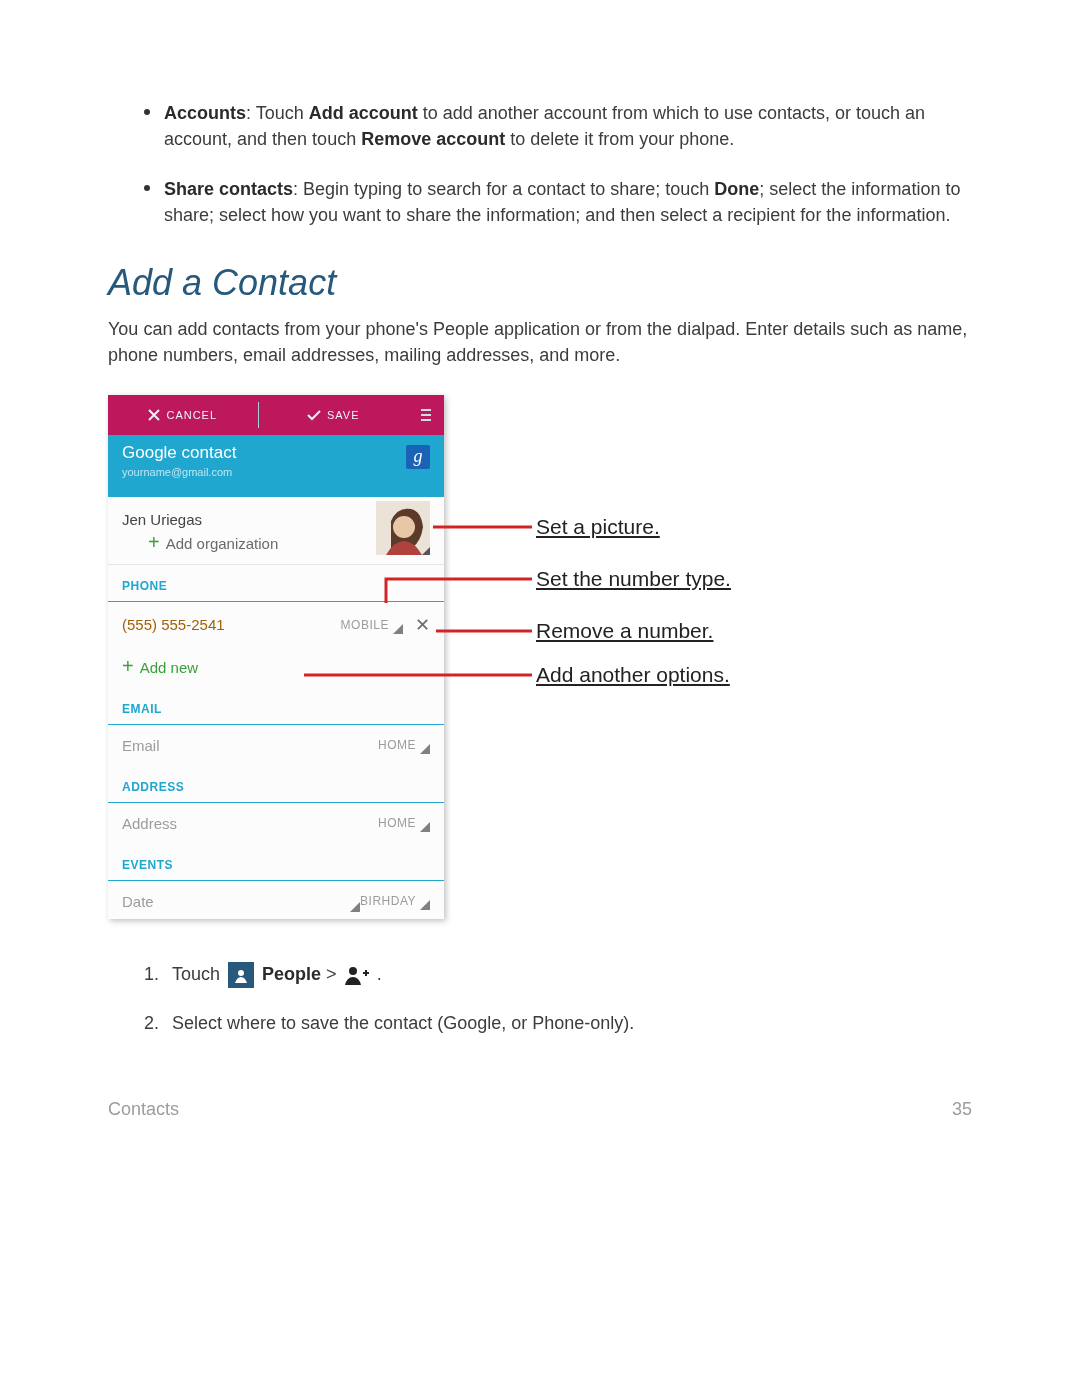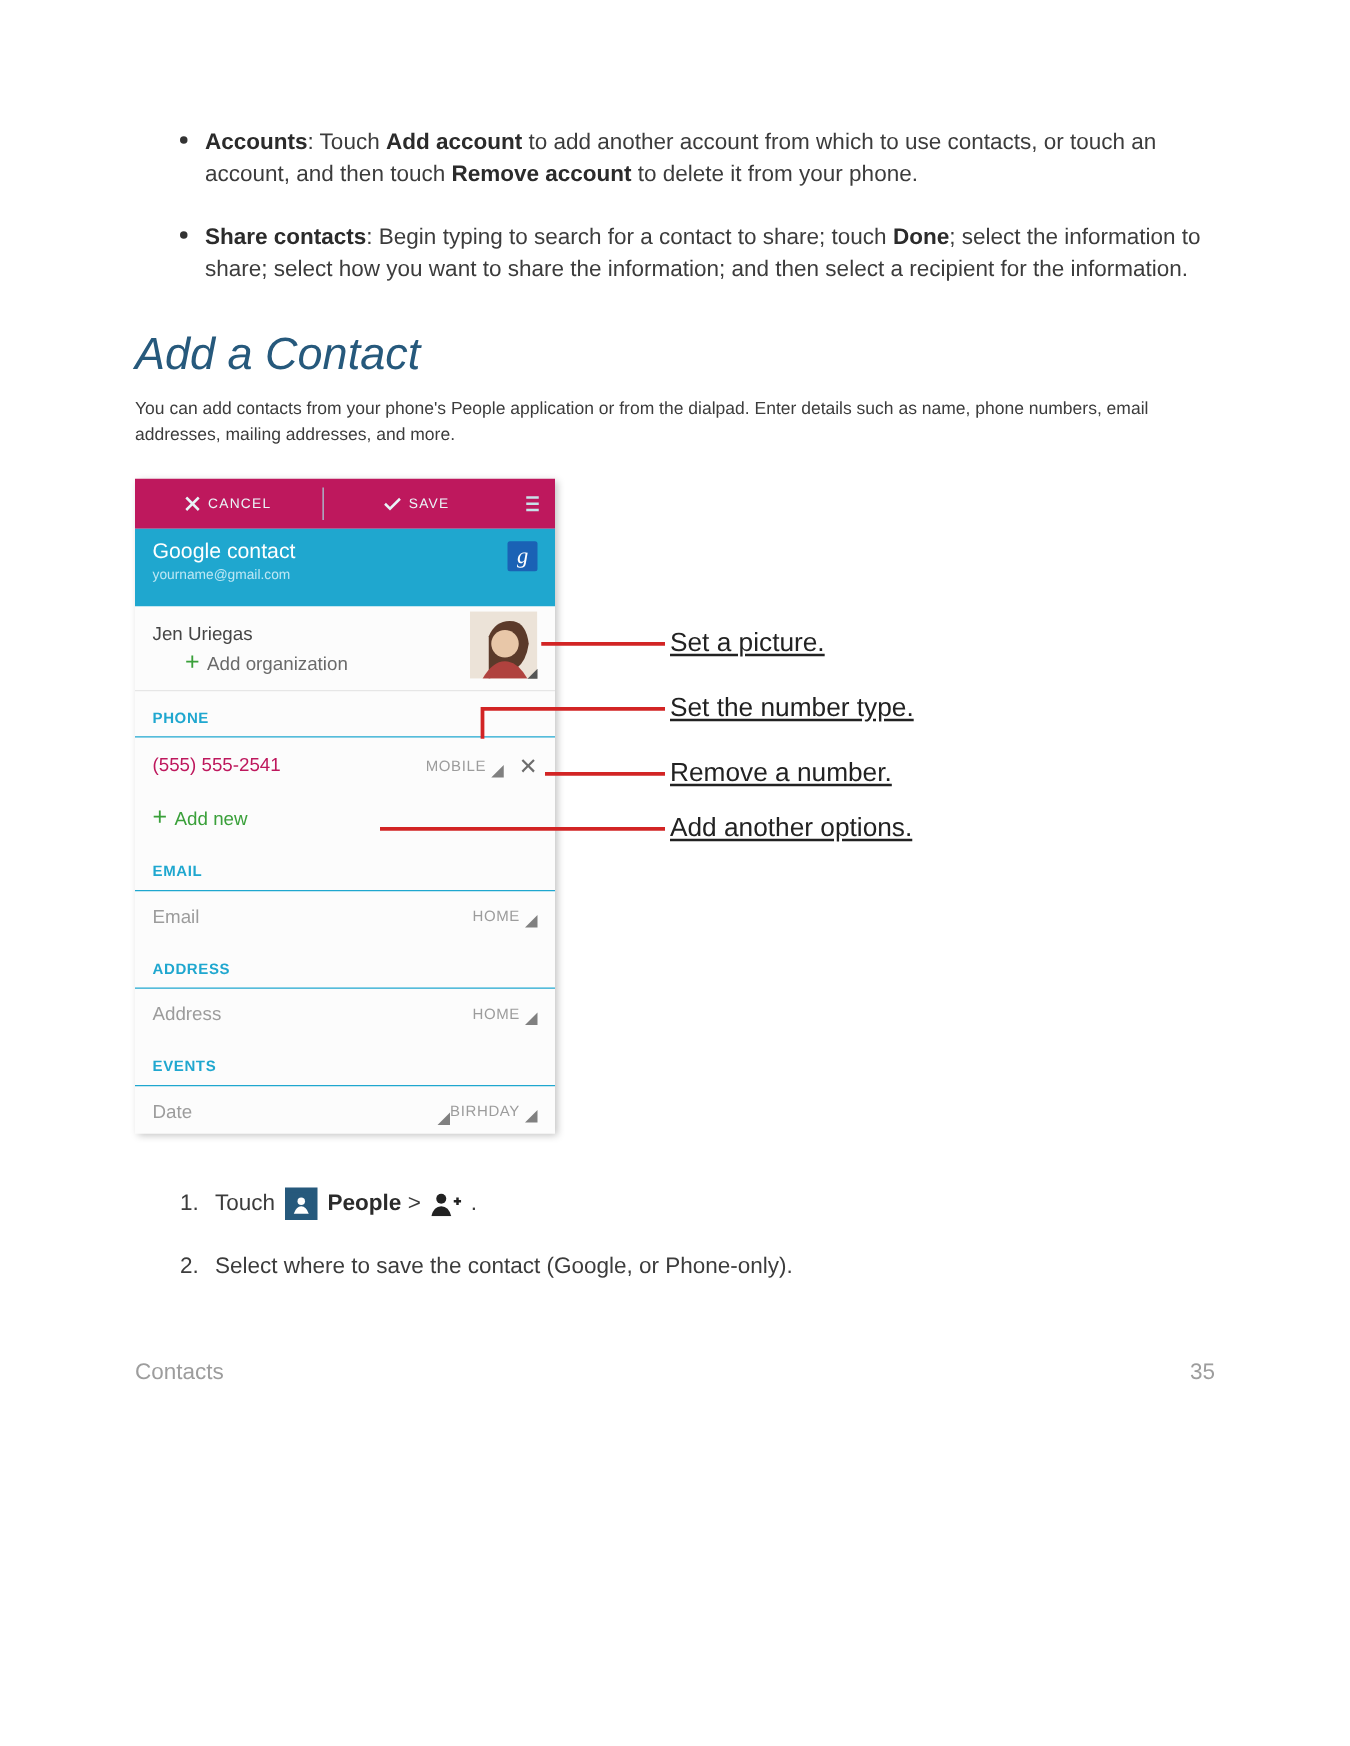--- a/index.html
+++ b/index.html
@@ -41,21 +41,21 @@
   b { font-weight: 700; color: #2b2b2b; }
   h2.section-title {
     font-family: Arial, Helvetica, sans-serif;
     font-style: italic;
     font-weight: 400;
     font-size: 36px;
     color: #26597c;
     margin: 34px 0 12px 0;
   }
   p.lead {
-    font-size: 14px;
+    font-size: 18px;
     line-height: 1.45;
     color: #3c3c3c;
     margin: 0 0 26px 0;
   }
 
   
   .figure {
     position: relative;
     width: 760px;
     height: 530px;
@@ -155,21 +155,21 @@
     padding: 14px 14px 8px 14px;
     border-bottom: 1px solid #1fa7cf;
   }
   .field-row {
     display: flex;
     align-items: center;
     padding: 12px 14px;
     font-size: 15px;
     color: #555;
   }
-  .field-row .val { flex:1; color:#be185d; }
+  .field-row .val { flex:1; color:#a16207; }
   .field-row .ph  { flex:1; color:#9c9c9c; }
   .type {
     color:#9c9c9c;
     font-size:12px;
     letter-spacing:.5px;
     position:relative;
     padding-right:14px;
   }
   .type .dd,
   .ph-wrap .dd {
@@ -235,21 +235,21 @@
   .add-contact-ico {
     width:24px; height:20px;
     display:inline-flex;
     align-items:center;
   }
 
   
   .footer {
     position:absolute;
     left:108px; right:108px;
-    bottom:60px;
+    bottom:48px;
     display:flex;
     justify-content:space-between;
     font-size:18px;
     color:#9d9d9d;
   }
 </style>
 </head>
 <body>
 
 <div class="page">

